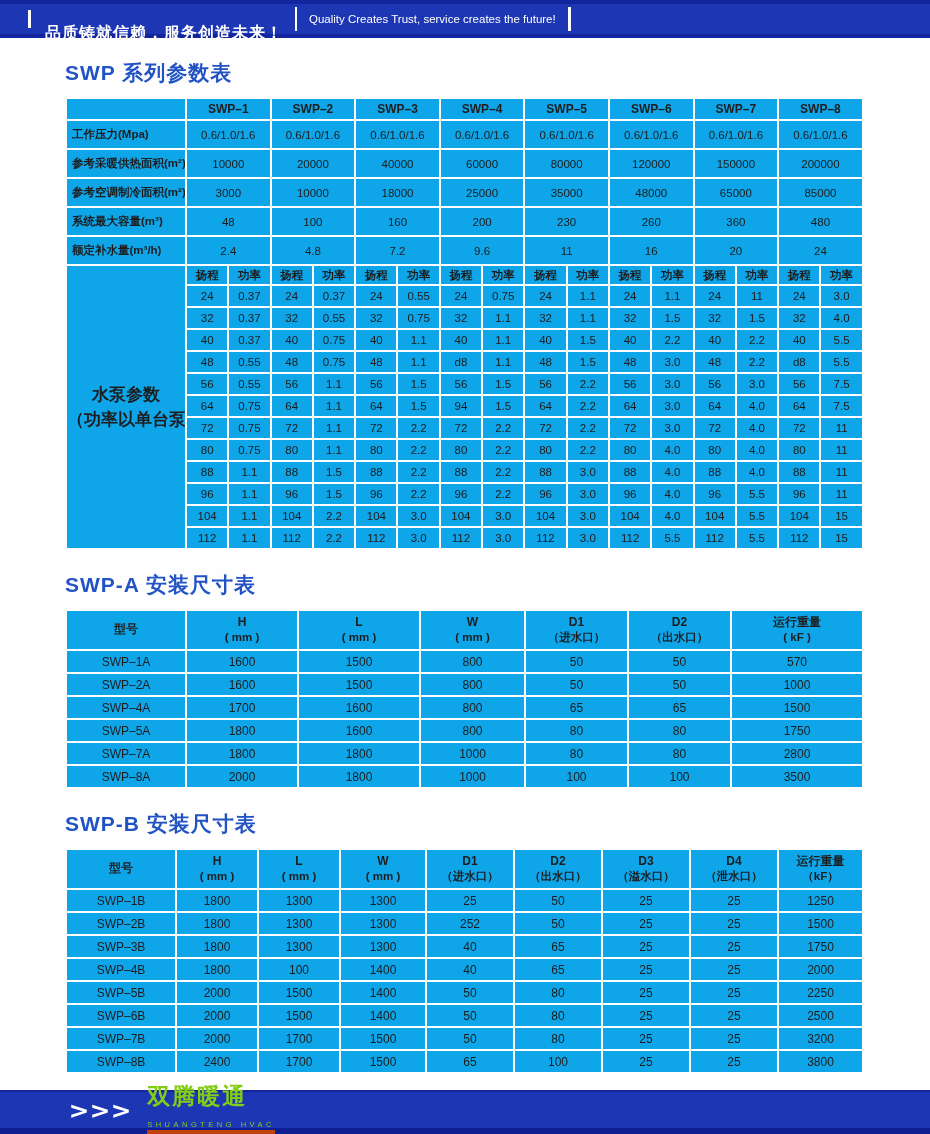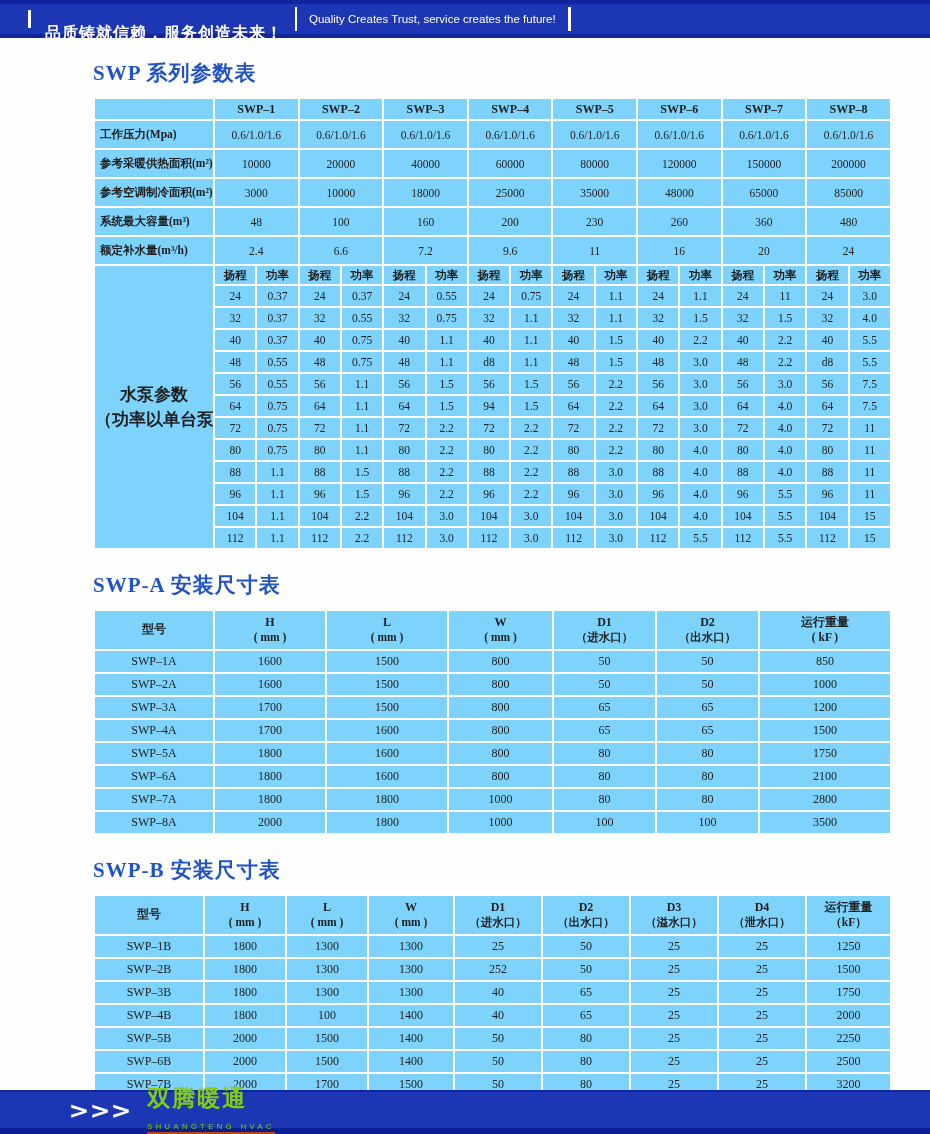--- a/index.html
+++ b/index.html
@@ -14,28 +14,28 @@
     height:38px; background:#1c36b4;
     border-top:4px solid #12259e; border-bottom:4px solid #12259e;
     display:flex; align-items:center;
   }
   .banner .vbar  { width:3px; height:18px; background:#fff; margin-left:28px; }
   .banner .vbar2 { width:2px; height:24px; background:#fff; margin:0 12px; }
   .banner .vbar3 { width:3px; height:24px; background:#fff; margin-left:12px; }
   .slogan-cn { color:#fff; font-weight:bold; font-size:16px; letter-spacing:1px; margin-left:14px; font-family:"Liberation Serif","DejaVu Serif",serif;margin-top:28px; }
   .slogan-en { color:#fff; font-size:11.5px; }
   
-  .content { padding:0 93px;font-family:Liberation Serif, serif; }
+  .content { padding:0 65px; }
   .section-title {
     color:#2153c4; font-weight:bold; font-size:21px;
     margin:21px 0 10px 0; letter-spacing:1px;
   }
   table {
     border-collapse:collapse; table-layout:fixed; width:797px;
-    background:#7dd3fc;
+    background:#0ea5e9;
   }
   td,th {
     border:2px solid #fff; padding:0; text-align:center;
     font-size:11.5px; font-weight:normal; overflow:hidden; white-space:nowrap;
     color:#1d1d1d;
   }
   
   #series-table thead th { font-weight:bold; font-size:12px; height:22px; }
   #series-table .corner { }
   #series-table .row-label { text-align:left; padding-left:5px; font-weight:bold; font-size:11.5px; height:24px;margin-top:18px; }
@@ -52,21 +52,21 @@
     position:absolute; left:0; right:0; bottom:0; height:44px;
     background:#1c36b4; border-top:2px solid #12259e; border-bottom:6px solid #0d1e90;
     display:flex; align-items:center;
   }
   .chevrons {
     color:#fff; font-weight:bold; font-size:30px; letter-spacing:3px;
     margin-left:70px; line-height:1; transform:scaleY(.85); font-family:"DejaVu Sans Mono",monospace;
   }
   .logo { margin-left:14px; color:#84cc16; }
   .logo-cn { font-weight:bold; font-size:23px; letter-spacing:2px; line-height:1; }
-  .logo-en { font-size:7.5px; letter-spacing:3.5px; margin-top:12px; border-bottom:2px solid #c2410c; display:inline-block; padding-bottom:1px; }
+  .logo-en { font-size:7.5px; letter-spacing:3.5px; margin-top:12px; border-bottom:6px solid #c2410c; display:inline-block; padding-bottom:1px; }
 </style>
 </head>
 <body>
 
 <div class="banner">
   <div class="vbar"></div>
   <div class="slogan-cn">品质铸就信赖，服务创造未来！</div>
   <div class="vbar2"></div>
   <div class="slogan-en">Quality Creates Trust, service creates the future!</div>
   <div class="vbar3"></div>
@@ -148,21 +148,21 @@
           <td colspan="2" class="info-val">160</td>
           <td colspan="2" class="info-val">200</td>
           <td colspan="2" class="info-val">230</td>
           <td colspan="2" class="info-val">260</td>
           <td colspan="2" class="info-val">360</td>
           <td colspan="2" class="info-val">480</td>
         </tr>
         <tr>
           <th class="row-label">额定补水量(m³/h)</th>
           <td colspan="2" class="info-val">2.4</td>
-          <td colspan="2" class="info-val">6.6</td>
+          <td colspan="2" class="info-val">4.8</td>
           <td colspan="2" class="info-val">7.2</td>
           <td colspan="2" class="info-val">9.6</td>
           <td colspan="2" class="info-val">11</td>
           <td colspan="2" class="info-val">16</td>
           <td colspan="2" class="info-val">20</td>
           <td colspan="2" class="info-val">24</td>
         </tr>
         <tr>
           <td rowspan="13" class="pump-label">
             <div>水泵参数</div>
@@ -447,66 +447,48 @@
         </tr>
       </thead>
       <tbody>
         <tr>
           <td>SWP–1A</td>
           <td>1600</td>
           <td>1500</td>
           <td>800</td>
           <td>50</td>
           <td>50</td>
-          <td>850</td>
+          <td>570</td>
         </tr>
         <tr>
           <td>SWP–2A</td>
           <td>1600</td>
           <td>1500</td>
           <td>800</td>
           <td>50</td>
           <td>50</td>
           <td>1000</td>
-        </tr>
-        <tr>
-          <td>SWP–3A</td>
-          <td>1700</td>
-          <td>1500</td>
-          <td>800</td>
-          <td>65</td>
-          <td>65</td>
-          <td>1200</td>
         </tr>
         <tr>
           <td>SWP–4A</td>
           <td>1700</td>
           <td>1600</td>
           <td>800</td>
           <td>65</td>
           <td>65</td>
           <td>1500</td>
         </tr>
         <tr>
           <td>SWP–5A</td>
           <td>1800</td>
           <td>1600</td>
           <td>800</td>
           <td>80</td>
           <td>80</td>
           <td>1750</td>
-        </tr>
-        <tr>
-          <td>SWP–6A</td>
-          <td>1800</td>
-          <td>1600</td>
-          <td>800</td>
-          <td>80</td>
-          <td>80</td>
-          <td>2100</td>
         </tr>
         <tr>
           <td>SWP–7A</td>
           <td>1800</td>
           <td>1800</td>
           <td>1000</td>
           <td>80</td>
           <td>80</td>
           <td>2800</td>
         </tr>

